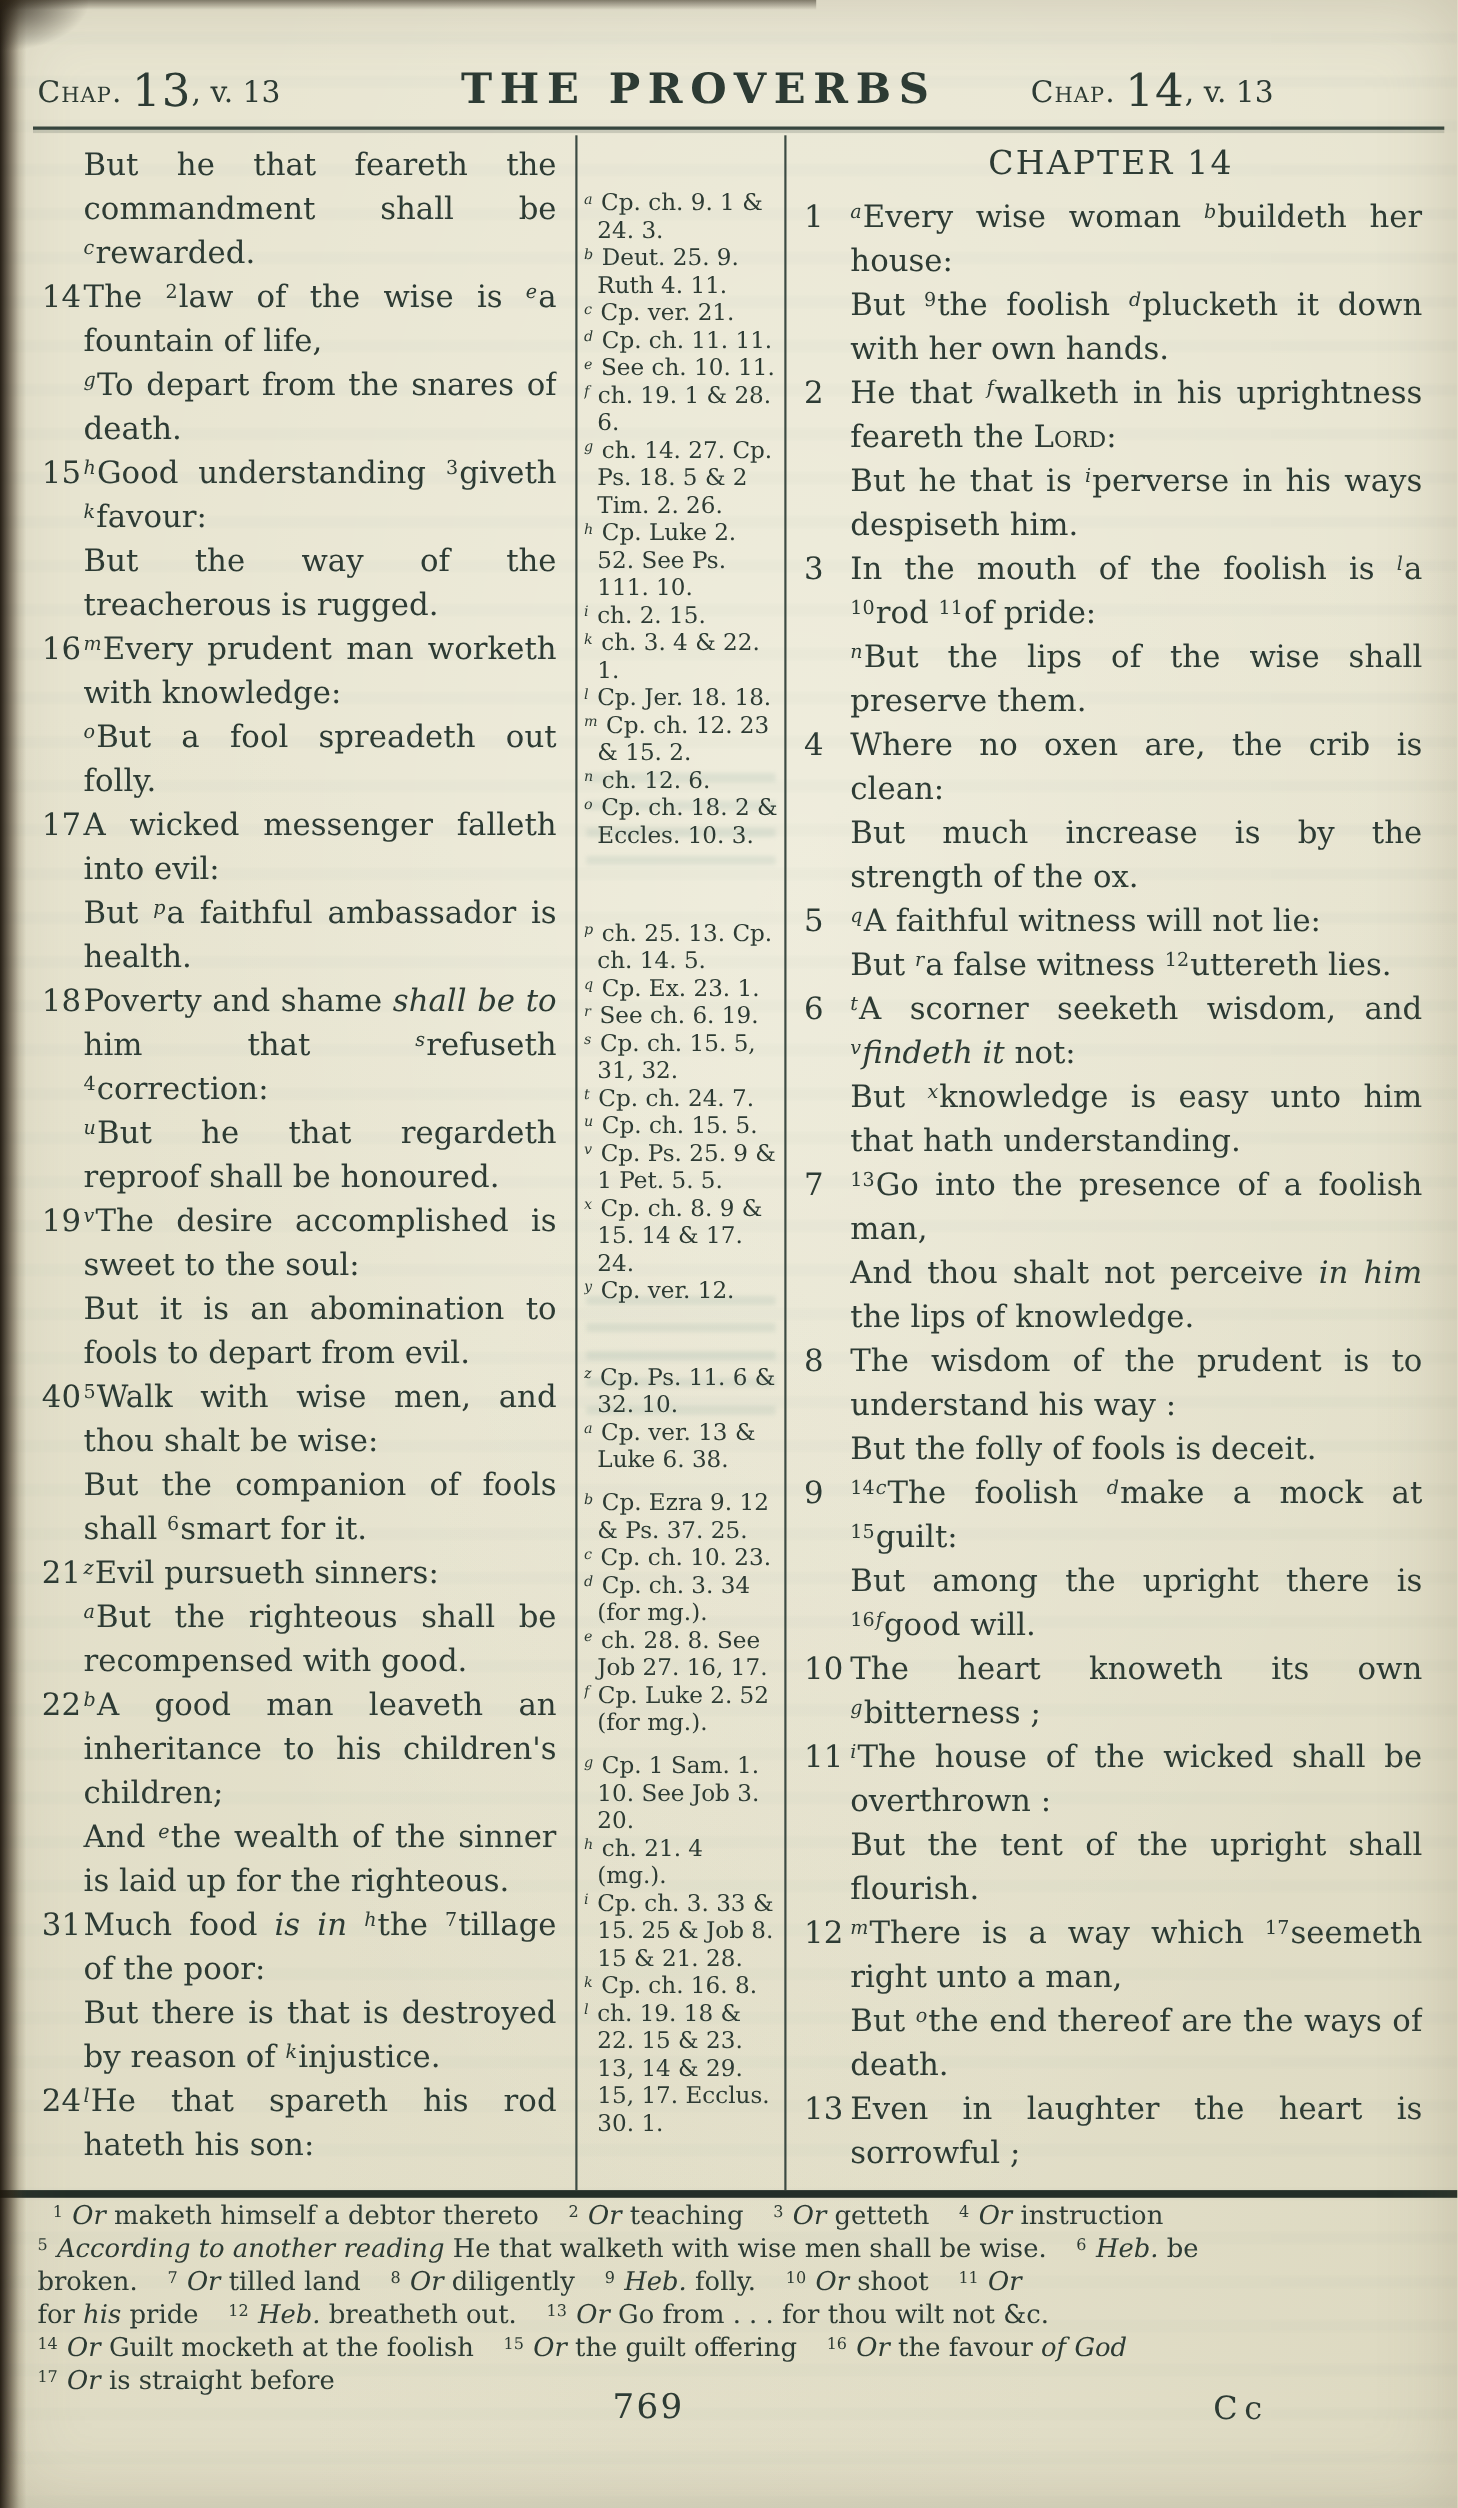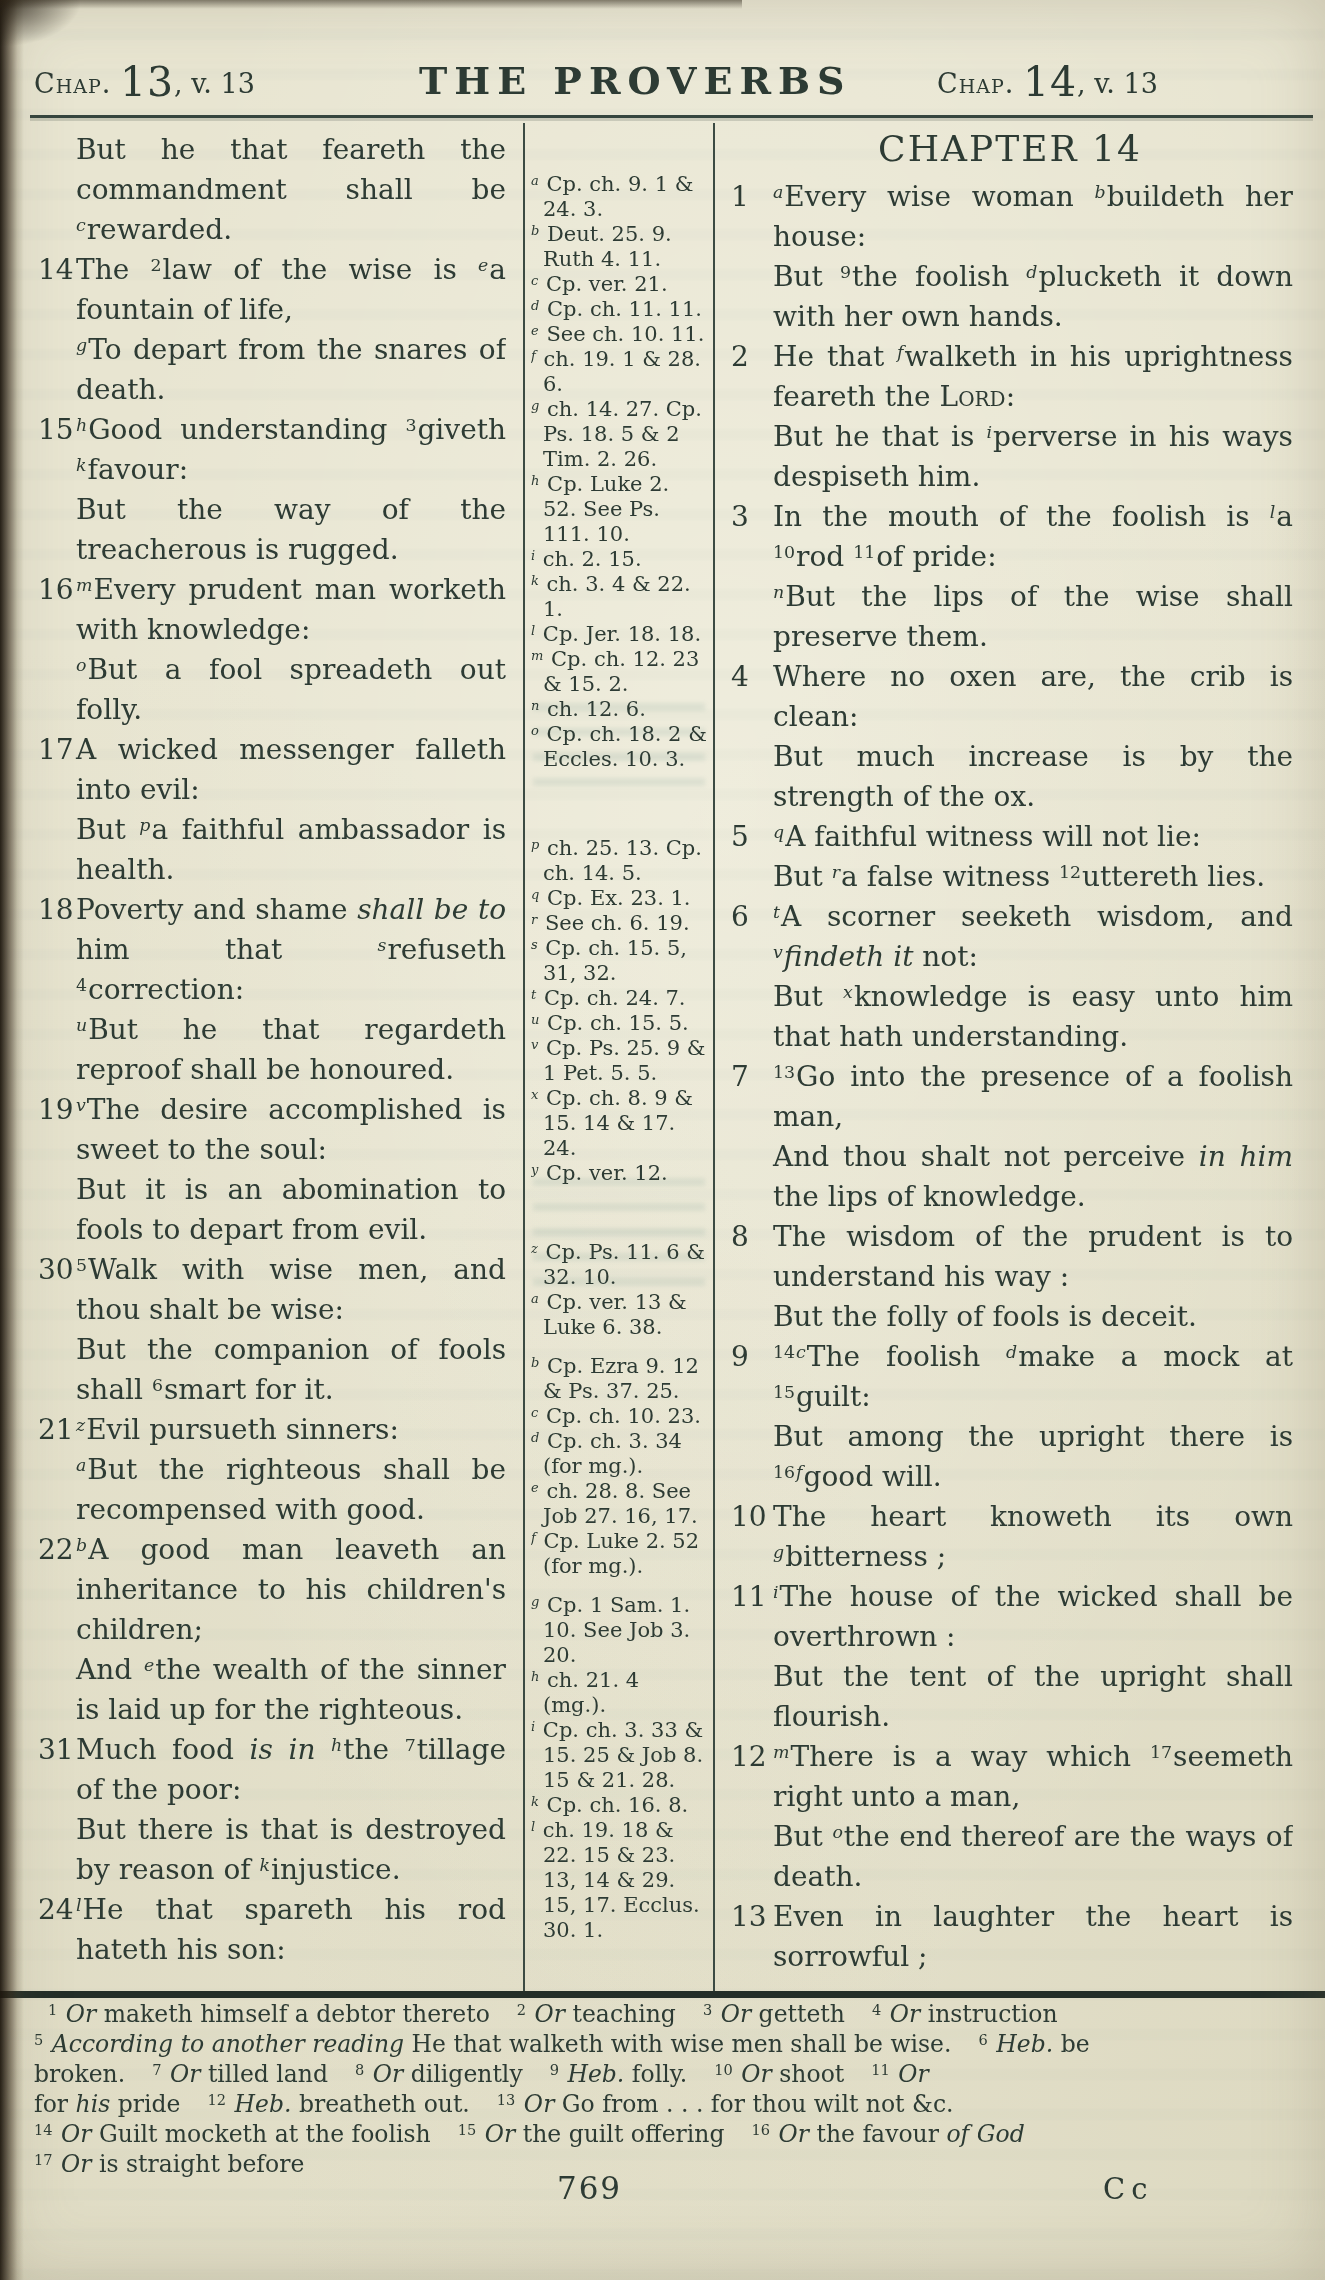--- a/index.html
+++ b/index.html
@@ -58,21 +58,21 @@
 
   .vgroup{position:relative;padding-left:40px;text-align:justify;}
   .col-right .vgroup{padding-left:46px;}
   .vnum{position:absolute;left:2px;top:0;}
   .col-right .vnum{left:4px;}
 
   sup{font-size:0.62em;line-height:0;position:relative;top:-0.45em;vertical-align:baseline;margin-right:1px;}
   sup.it{font-style:italic;}
   .sc{font-variant:small-caps;}
 
-  .chapter-heading{text-align:center;font-size:36px;letter-spacing:2px;margin:2px 0 8px 0;}
+  .chapter-heading{text-align:center;font-size:30px;letter-spacing:2px;margin:2px 0 8px 0;}
 
   .note{padding-left:12px;text-indent:-12px;}
   .note-block{}
   .nb1{margin-top:64px;}
   .nb2{margin-top:54px;}
   .nb3{margin-top:14px;}
   .nb4{margin-top:14px;}
 
   
   .footnotes{position:absolute;left:34px;top:1999px;width:1262px;font-size:23.5px;line-height:30px;}
@@ -110,21 +110,21 @@
       <div class="vgroup"><span class="vnum">15</span><span class="vtext"><sup class="it">h</sup>Good understanding <sup>3</sup>giveth <sup class="it">k</sup>favour:</span></div>
       <div class="vgroup"><span class="vnum"></span><span class="vtext">But the way of the treacherous is rugged.</span></div>
       <div class="vgroup"><span class="vnum">16</span><span class="vtext"><sup class="it">m</sup>Every prudent man worketh with knowledge:</span></div>
       <div class="vgroup"><span class="vnum"></span><span class="vtext"><sup class="it">o</sup>But a fool spreadeth out folly.</span></div>
       <div class="vgroup"><span class="vnum">17</span><span class="vtext">A wicked messenger falleth into evil:</span></div>
       <div class="vgroup"><span class="vnum"></span><span class="vtext">But <sup class="it">p</sup>a faithful ambassador is health.</span></div>
       <div class="vgroup"><span class="vnum">18</span><span class="vtext">Poverty and shame <i>shall be to</i> him that <sup class="it">s</sup>refuseth <sup>4</sup>correction:</span></div>
       <div class="vgroup"><span class="vnum"></span><span class="vtext"><sup class="it">u</sup>But he that regardeth reproof shall be honoured.</span></div>
       <div class="vgroup"><span class="vnum">19</span><span class="vtext"><sup class="it">v</sup>The desire accomplished is sweet to the soul:</span></div>
       <div class="vgroup"><span class="vnum"></span><span class="vtext">But it is an abomination to fools to depart from evil.</span></div>
-      <div class="vgroup"><span class="vnum">30</span><span class="vtext"><sup>5</sup>Walk with wise men, and thou shalt be wise:</span></div>
+      <div class="vgroup"><span class="vnum">40</span><span class="vtext"><sup>5</sup>Walk with wise men, and thou shalt be wise:</span></div>
       <div class="vgroup"><span class="vnum"></span><span class="vtext">But the companion of fools shall <sup>6</sup>smart for it.</span></div>
       <div class="vgroup"><span class="vnum">21</span><span class="vtext"><sup class="it">z</sup>Evil pursueth sinners:</span></div>
       <div class="vgroup"><span class="vnum"></span><span class="vtext"><sup class="it">a</sup>But the righteous shall be recompensed with good.</span></div>
       <div class="vgroup"><span class="vnum">22</span><span class="vtext"><sup class="it">b</sup>A good man leaveth an inheritance to his children's children;</span></div>
       <div class="vgroup"><span class="vnum"></span><span class="vtext">And <sup class="it">e</sup>the wealth of the sinner is laid up for the righteous.</span></div>
       <div class="vgroup"><span class="vnum">31</span><span class="vtext">Much food <i>is in</i> <sup class="it">h</sup>the <sup>7</sup>tillage of the poor:</span></div>
       <div class="vgroup"><span class="vnum"></span><span class="vtext">But there is that is destroyed by reason of <sup class="it">k</sup>injustice.</span></div>
       <div class="vgroup"><span class="vnum">24</span><span class="vtext"><sup class="it">l</sup>He that spareth his rod hateth his son:</span></div>
     </div>
 

